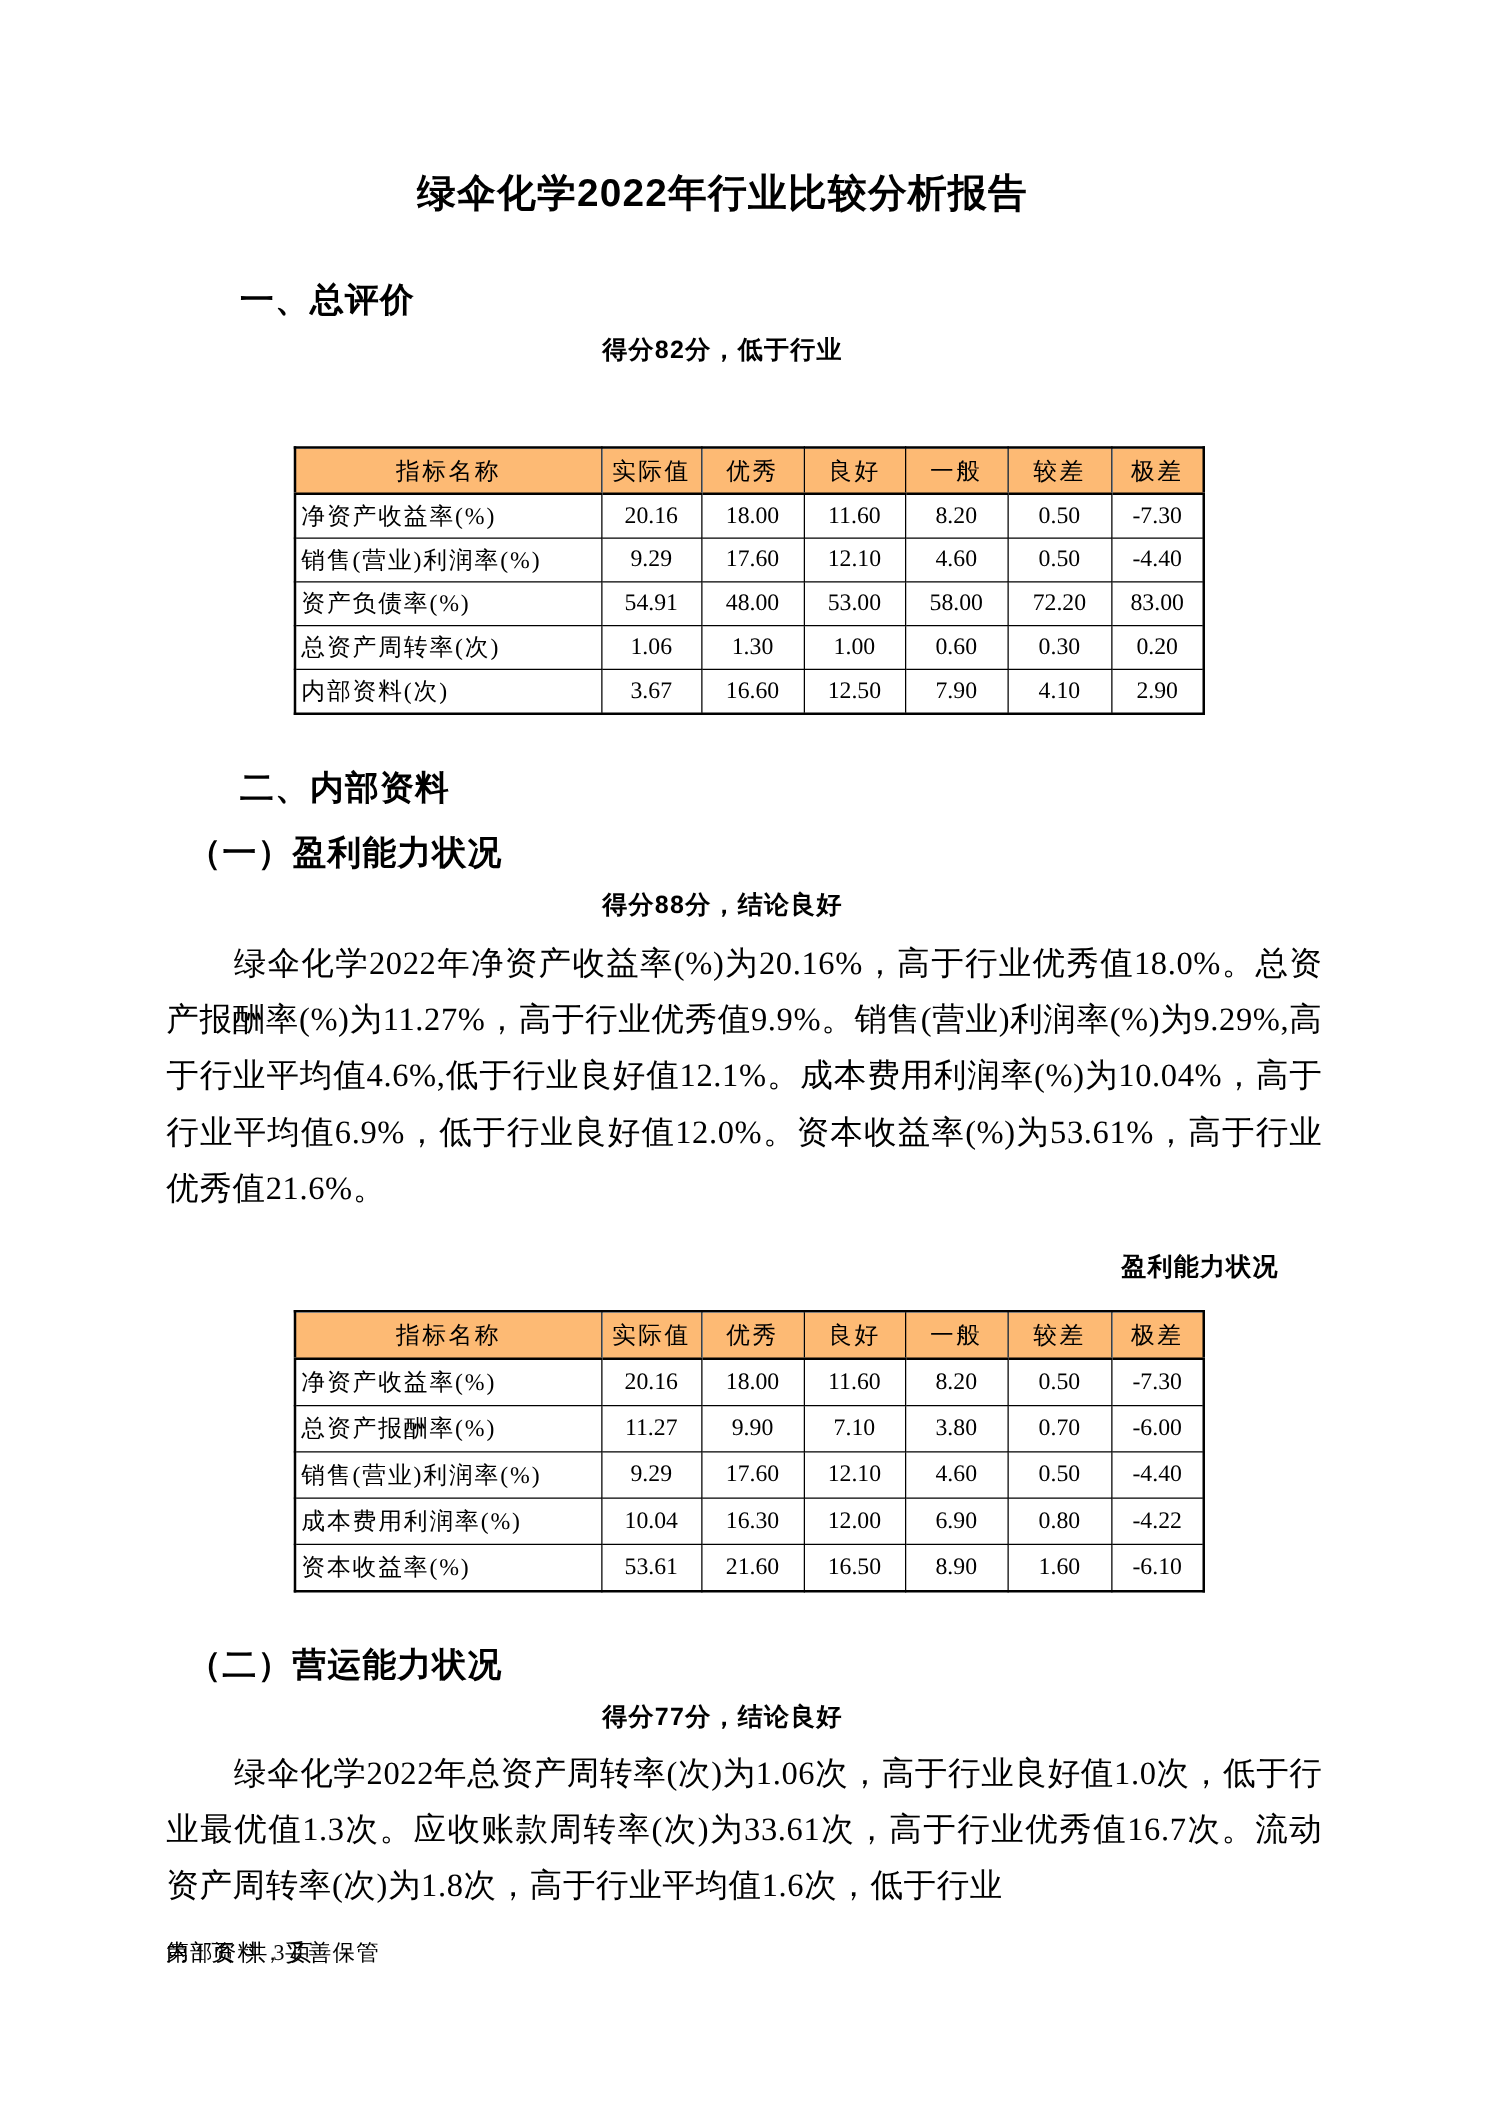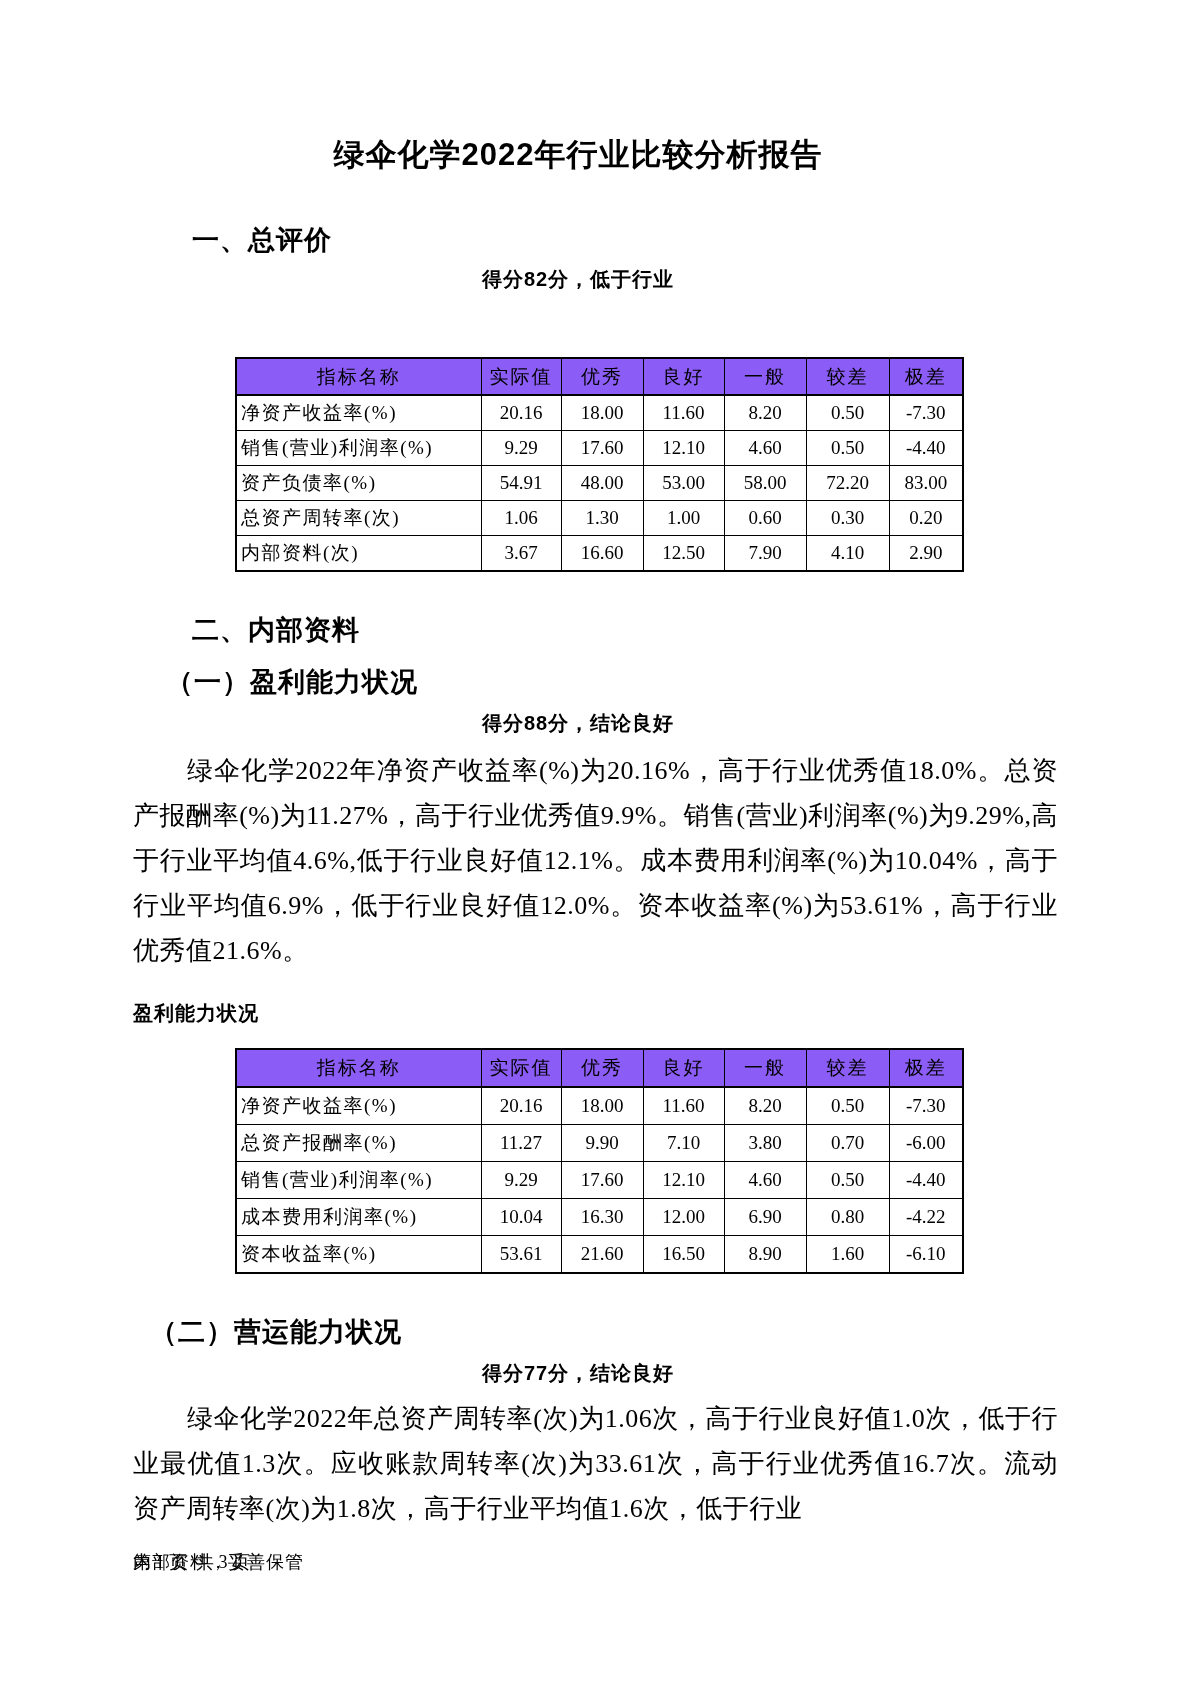--- a/index.html
+++ b/index.html
@@ -22,21 +22,21 @@
     position:absolute;
     font-family:"Liberation Sans","DejaVu Sans",sans-serif;
     font-weight:bold; font-size:27px; letter-spacing:1px;
   }
   .score-line {
     position:absolute; left:133px; width:890px; text-align:center;
     font-family:"Liberation Sans","DejaVu Sans",sans-serif;
     font-weight:bold; font-size:20px; letter-spacing:1px;
   }
   .table-title {
-    position:absolute; left:133px; width:890px; text-align:left;
+    position:absolute; left:133px; width:890px; text-align:right;
     font-family:"Liberation Sans","DejaVu Sans",sans-serif;
     font-weight:bold; font-size:20px; letter-spacing:1px;
   }
   .body-para {
     position:absolute; left:133px; width:925px;
     font-size:26px; line-height:45px;
     text-align:justify; text-justify:inter-ideograph;
     text-indent:54px;
     letter-spacing:0.5px;
   }
@@ -45,21 +45,21 @@
     border-collapse:collapse;
     table-layout:fixed;
     border:2px solid #000;
   }
   .metric-table th, .metric-table td {
     border:1px solid #000;
     font-weight:normal;
     overflow:hidden; white-space:nowrap;
   }
   .metric-table th {
-    background:#8b5cf6;
+    background:#fdba74;
     font-size:19px; text-align:center;
     letter-spacing:2px;
     border-bottom:2px solid #000;
     font-family:Liberation Mono, monospace;
   }
   .metric-table td { font-size:19px; }
   .metric-table td.lbl { text-align:left; padding-left:4px; letter-spacing:1.5px; }
   .metric-table td.num { text-align:center; font-family:"Liberation Serif","DejaVu Serif",serif; letter-spacing:0;margin-top:20px; }
   #table1 th { height:33px; }
   #table1 td { height:32px; }
@@ -150,21 +150,21 @@
           <td class="num">12.50</td>
           <td class="num">7.90</td>
           <td class="num">4.10</td>
           <td class="num">2.90</td>
         </tr>
       </tbody>
   </table>
 
   <div class="sec-heading" style="top:612px; left:192px;">二、内部资料</div>
 
-  <div class="sec-heading" style="top:664px; left:166px;">（一）盈利能力状况</div>
+  <div class="sec-heading" style="top:664px; left:150px;">（一）盈利能力状况</div>
 
   <div class="score-line" style="top:710px;">得分88分，结论良好</div>
 
   <div class="body-para" style="top:748px;">绿伞化学2022年净资产收益率(%)为20.16%，高于行业优秀值18.0%。总资产报酬率(%)为11.27%，高于行业优秀值9.9%。销售(营业)利润率(%)为9.29%,高于行业平均值4.6%,低于行业良好值12.1%。成本费用利润率(%)为10.04%，高于行业平均值6.9%，低于行业良好值12.0%。资本收益率(%)为53.61%，高于行业优秀值21.6%。</div>
 
   <div class="table-title" style="top:1000px;">盈利能力状况</div>
 
   <table class="metric-table" id="table2" style="top:1048px;">
     <colgroup>
       <col style="width:245px">

